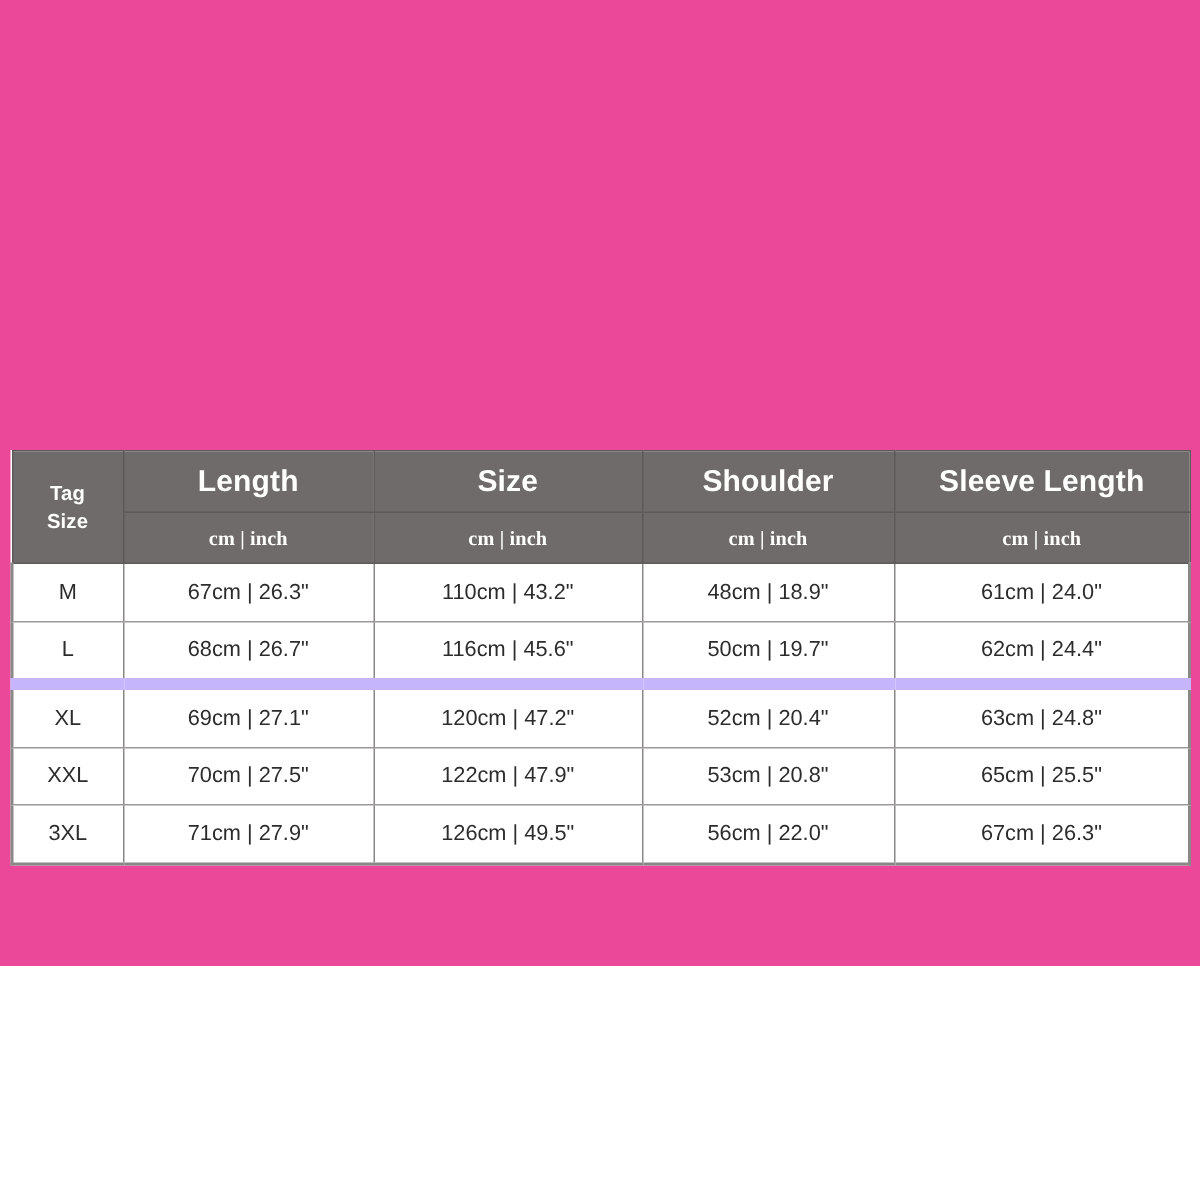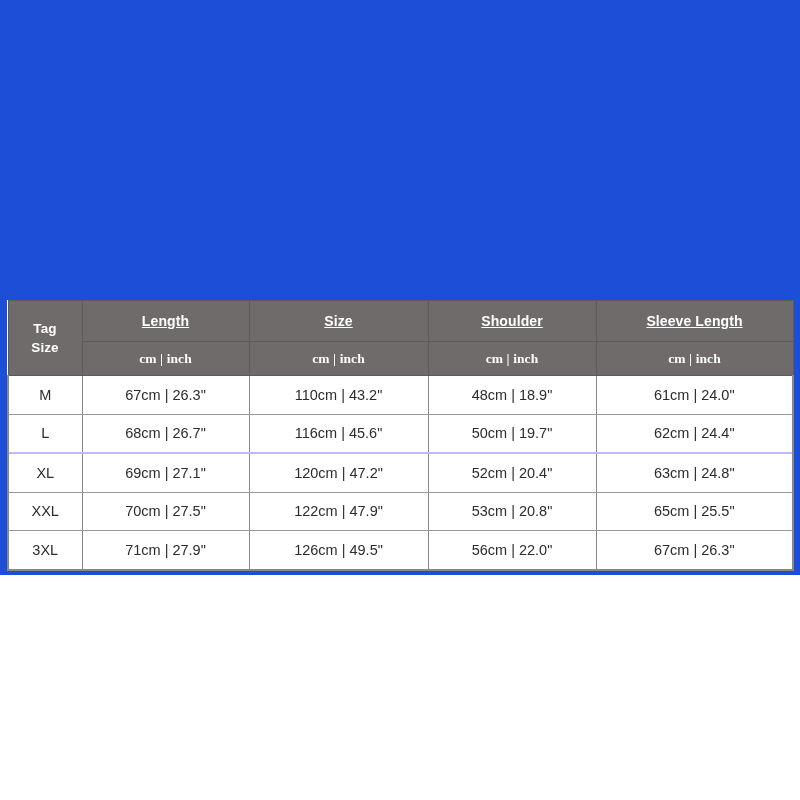--- a/index.html
+++ b/index.html
@@ -12,22 +12,22 @@
     height: 800px;
     background: #ffffff;
     font-family: "Liberation Sans", sans-serif;
     -webkit-font-smoothing: antialiased;
     overflow: hidden;
   }
 
   #page {
     position: relative;
     width: 800px;
-    height: 575px;
-    background: #1d4ed8;
+    height: 644px;
+    background: #ec4899;
   }
 
   
   #size-chart {
     position: absolute;
     left: 7px;
     top: 300px;
     width: 785px;
     border-collapse: collapse;
     table-layout: fixed;
@@ -58,23 +58,22 @@
     line-height: 1.42;
     border-left: 2px solid #3a3636;
     border-top: 2px solid #2f2c2c;
   }
   th.tag-size-cell .tag-line {
     display: block;
   }
 
   th.group-head {
     height: 40px;
-    font-size: 14px;
+    font-size: 20px;
     border-top: 2px solid #2f2c2c;
-    text-decoration: underline;
   }
   th.group-head.last { border-right: 2px solid #3a3636; }
 
   th.unit-head {
     height: 33px;
     font-size: 13.5px;
     border-bottom: 1px solid #4a4646;
     font-family: Liberation Serif, serif;
   }
   th.unit-head.last { border-right: 2px solid #3a3636; }
@@ -96,21 +95,21 @@
   }
   #size-chart tbody td.col-tag {
     border-left: 2px solid #8a8787;
   }
   #size-chart tbody td.col-last {
     border-right: 2px solid #8a8787;
   }
 
   
   #size-chart tbody tr.rule-above > td {
-    border-top: 2px solid #c4b5fd;
+    border-top: 8px solid #c4b5fd;
   }
   #size-chart tbody tr.last-row > td {
     border-bottom: 2px solid #8a8787;
   }
 </style>
 </head>
 <body>
 
 <div id="page">
 

